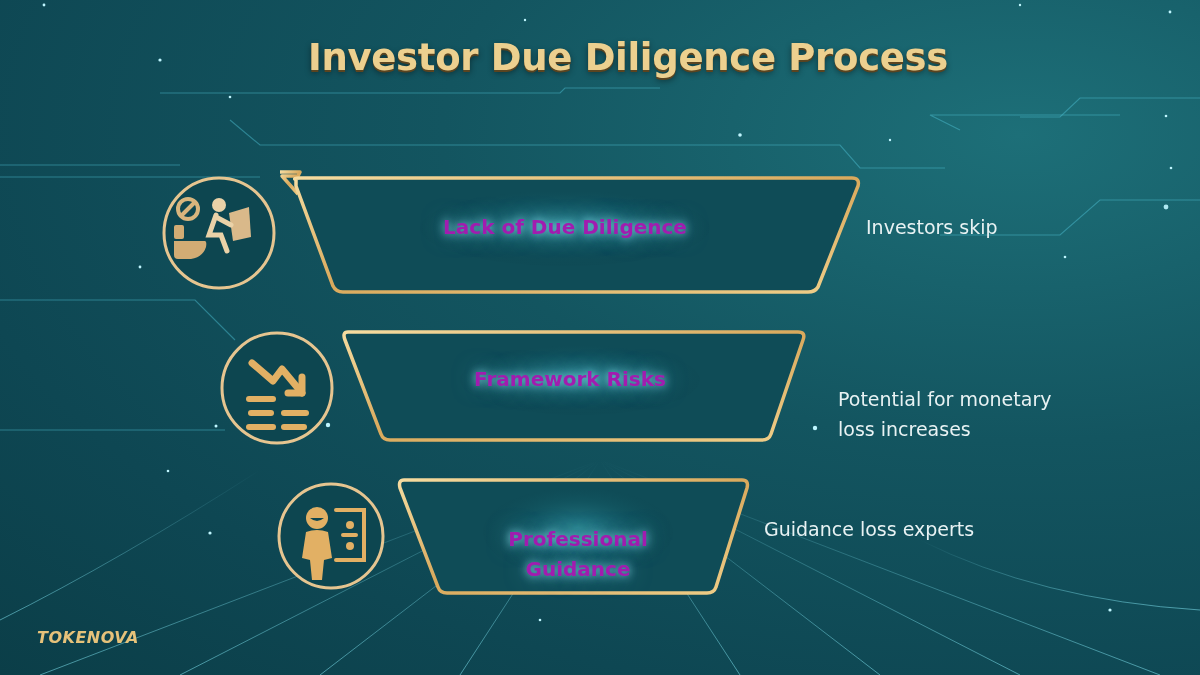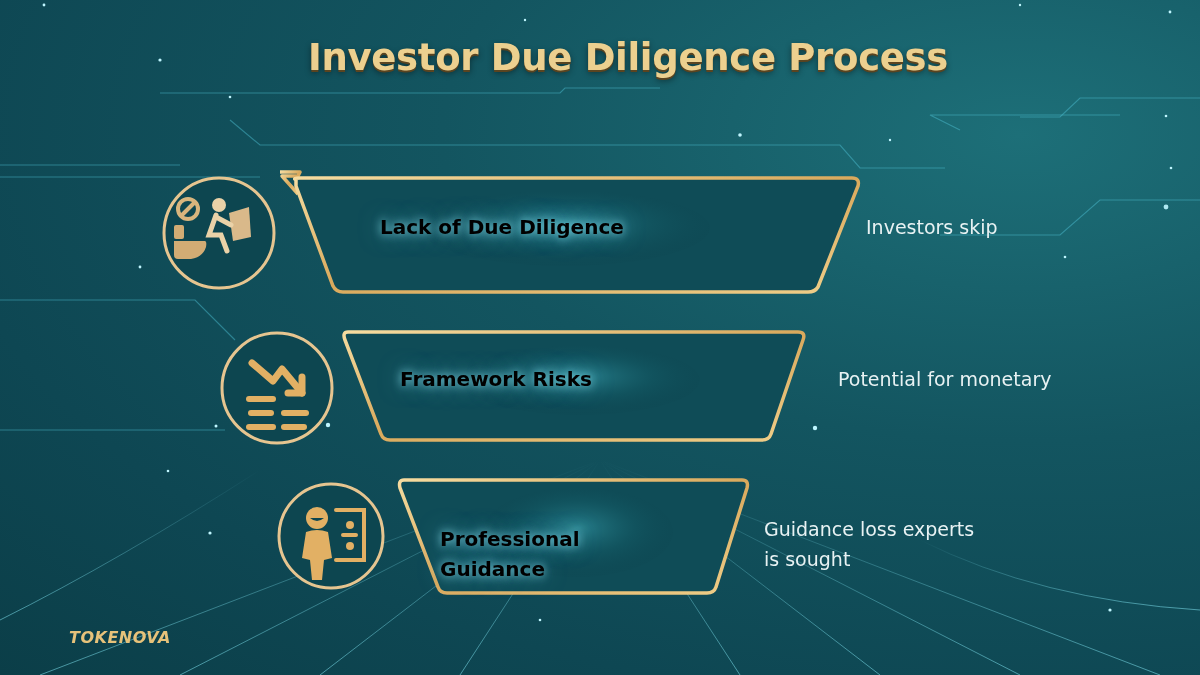--- a/index.html
+++ b/index.html
@@ -11,33 +11,33 @@
   .bg-svg { position: absolute; left: 0; top: 0; width: 1200px; height: 675px; }
   .title {
     position: absolute; left: 0; top: 36px; width: 1164px; text-align: center;
     font-family: "DejaVu Sans", sans-serif; font-weight: bold; font-size: 37px;
     color: #ecd08f; letter-spacing: -0.3px;
     text-shadow: 0 2px 0 #5a4420, 0 3px 6px rgba(0,0,0,0.45);
     margin-left: 46px;
   }
   .funnel-svg { position: absolute; left: 0; top: 0; width: 1200px; height: 675px; }
   .stage-label {
-    position: absolute; color: #000000;
+    position: absolute; text-align: center; color: #a21caf;
     font-family: "DejaVu Sans", sans-serif; font-weight: bold; font-size: 20px; line-height: 30px;
     text-shadow: 0 0 10px rgba(150,240,255,0.85), 0 0 22px rgba(120,220,240,0.55);
   }
   .desc {
     position: absolute; color: #e8f2f3;
     font-family: "DejaVu Sans", sans-serif; font-size: 19px; line-height: 30px;
   }
   .icon-wrap { position: absolute; }
   .brand {
     position: absolute; left: 37px; top: 628px;
     font-family: "DejaVu Sans", sans-serif; font-weight: bold; font-size: 16px;
-    color: #e6c27a; letter-spacing: 0.5px; font-style: italic; margin-left: 32px;
+    color: #e6c27a; letter-spacing: 0.5px; font-style: italic;
   }
 </style>
 </head>
 <body>
 
 <svg class="bg-svg" viewBox="0 0 1200 675">
   <defs>
     <linearGradient id="gridFade" x1="0" y1="0" x2="0" y2="1">
       <stop offset="0" stop-color="#7fe3f0" stop-opacity="0"></stop>
       <stop offset="1" stop-color="#7fe3f0" stop-opacity="0.55"></stop>
@@ -132,26 +132,26 @@
 <div class="stage-label" style="left:380px; top:212px; width:370px;">Lack of Due Diligence</div>
 <div class="stage-label" style="left:400px; top:364px; width:340px;">Framework Risks</div>
 <div class="stage-label" style="left:440px; top:524px; width:276px;">
   <div>Professional</div>
   <div>Guidance</div>
 </div>
 
 <div class="desc" style="left:866px; top:212px;">
   <div>Investors skip</div>
 </div>
-<div class="desc" style="left:838px; top:364px;">
+<div class="desc" style="left:838px; top:384px;">
   <div>Potential for monetary</div>
+  <div>loss increases</div>
 </div>
 <div class="desc" style="left:764px; top:514px;">
   <div>Guidance loss experts</div>
-  <div>is sought</div>
 </div>
 
 <div class="icon-wrap" style="left:161px; top:175px; width:116px; height:116px;">
   <svg width="116" height="116" viewBox="0 0 116 116">
     <circle cx="58" cy="58" r="55" fill="#0d4650" stroke="#e6c590" stroke-width="3"></circle>
     <g fill="none" stroke="#d8b57d" stroke-width="4">
       <circle cx="27" cy="34" r="10"></circle>
       <line x1="20" y1="41" x2="34" y2="27"></line>
     </g>
     <g fill="#d2ac74">

